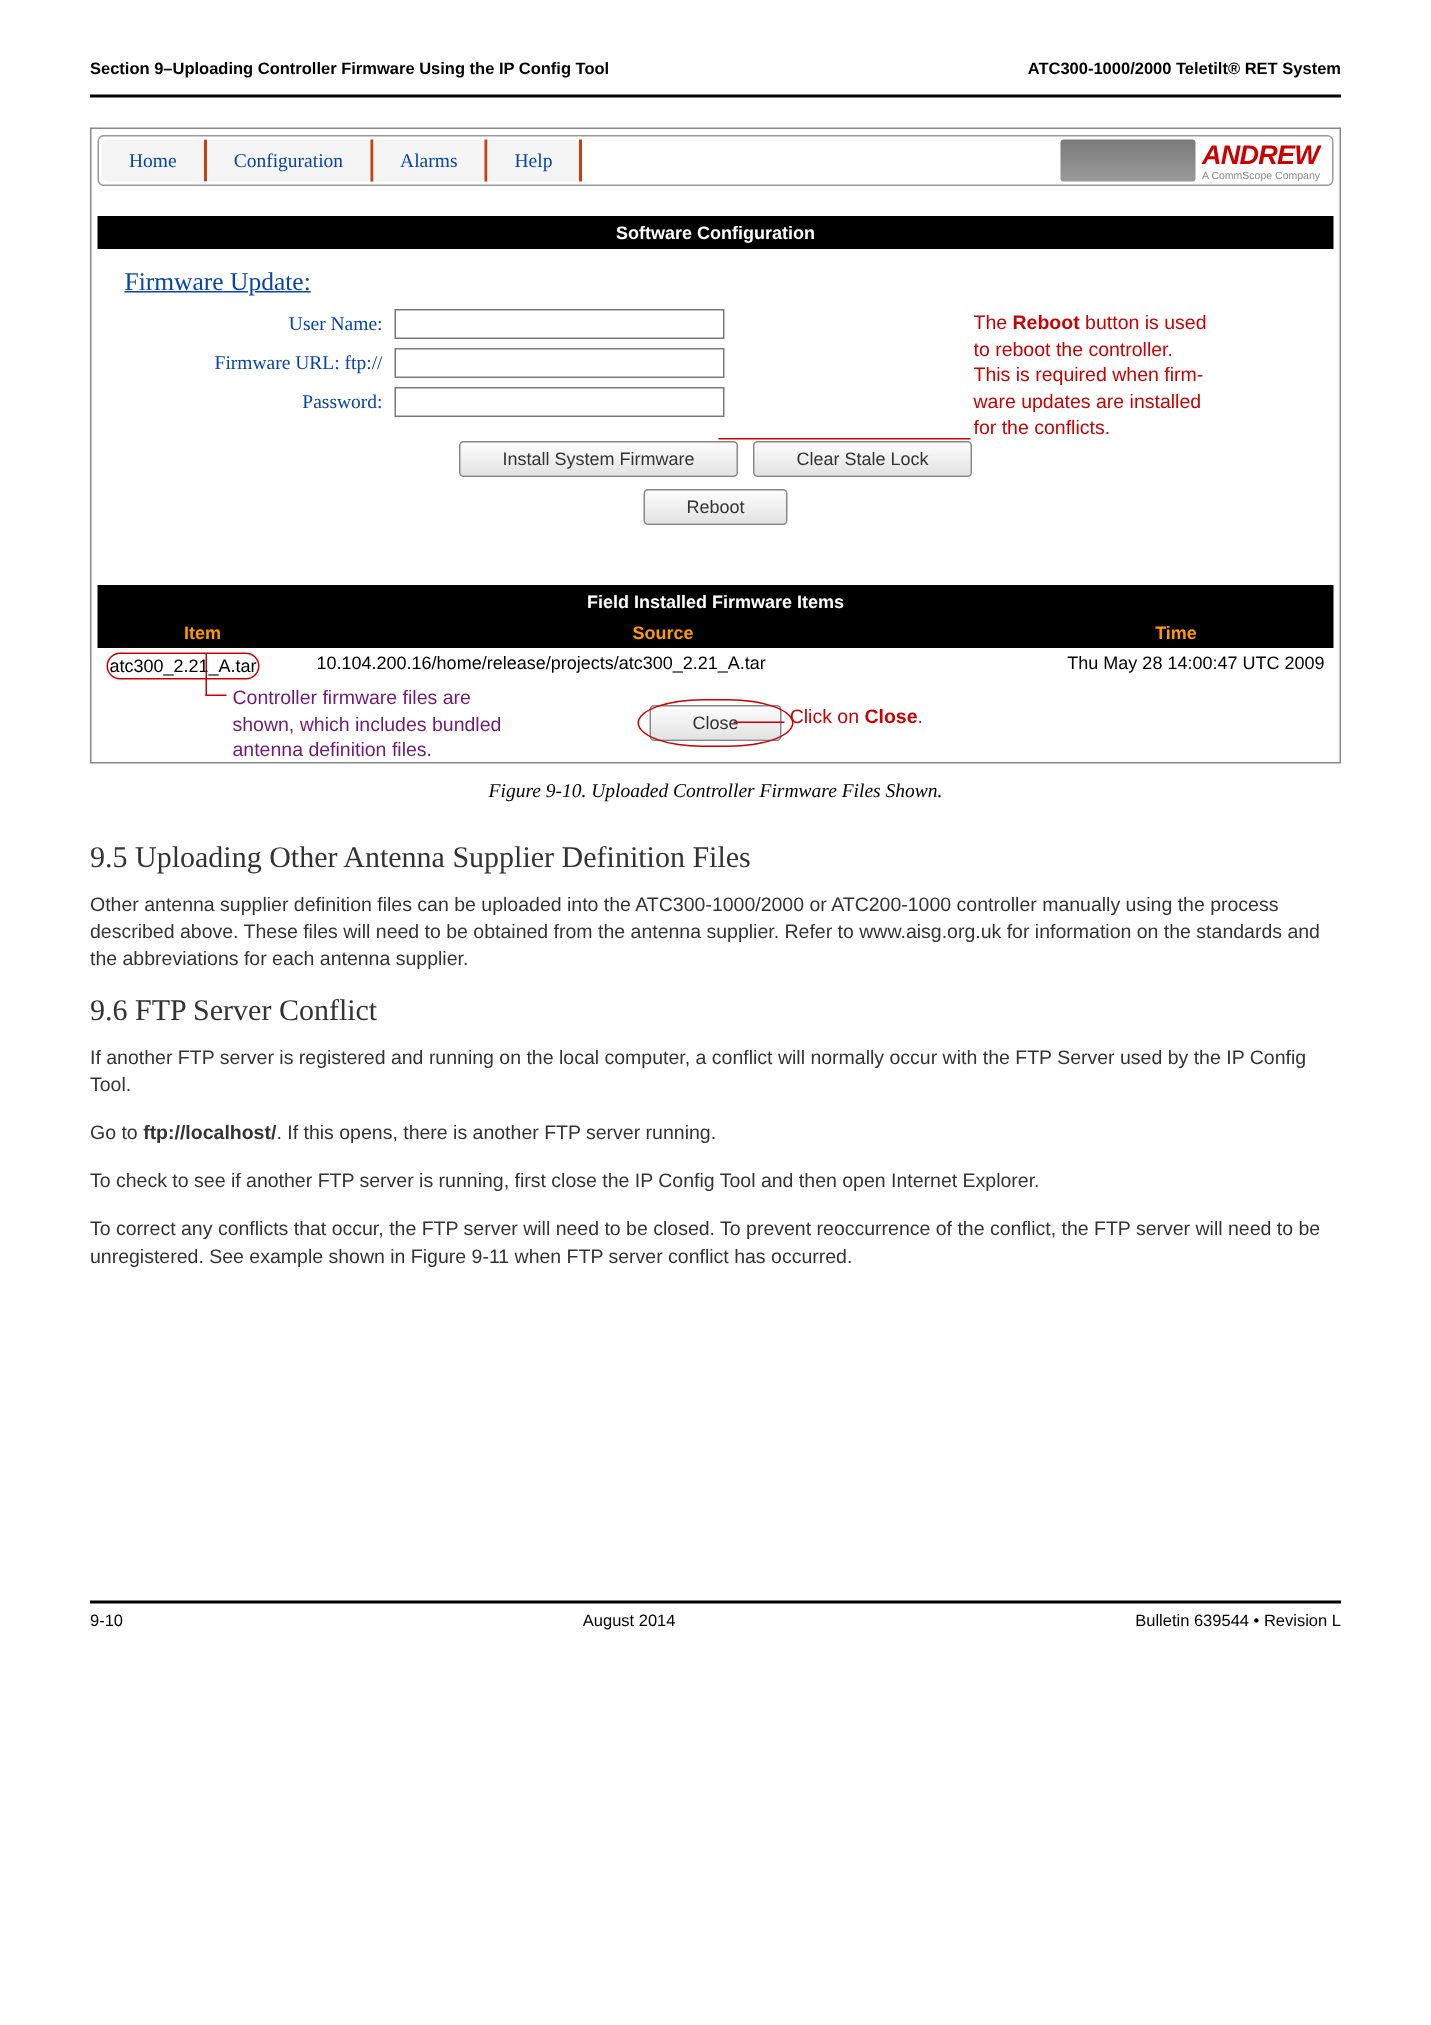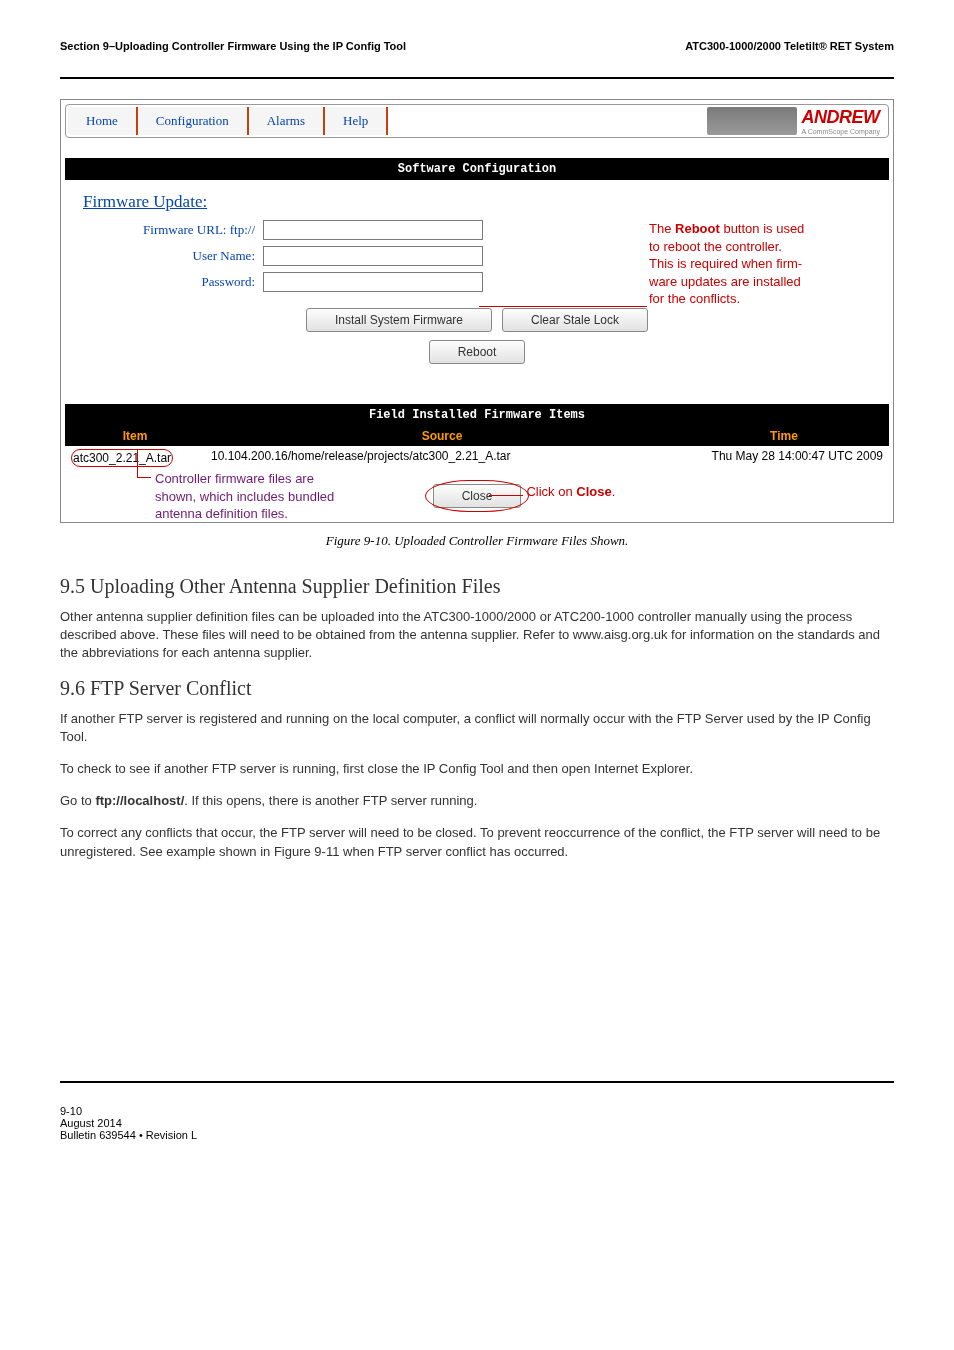--- a/index.html
+++ b/index.html
@@ -1,31 +1,31 @@
 <!DOCTYPE html>
 <html><head>
 <meta charset="utf-8">
 <style>
   * { box-sizing: border-box; margin: 0; padding: 0; }
   body { font-family: Arial, Helvetica, sans-serif; background: #fff; width: 954px; margin: 0 auto; color: #000; }
   .page { padding: 40px 60px 30px 60px; }
-  .header-row { display: flex; justify-content: space-between; font-size: 11px; font-weight: bold; margin-bottom: 25px; }
+  .header-row { display: flex; justify-content: space-between; font-size: 11px; font-weight: bold; margin-bottom: 11px; }
   .header-rule { border: none; border-top: 2px solid #000; margin-bottom: 20px; }
 
   .app-frame { border: 1px solid #888; padding: 4px; }
   .tab-bar { display: flex; align-items: center; border: 1px solid #999; border-radius: 4px; padding: 2px; background: #fff; }
   .tab-btn { padding: 6px 18px; font-size: 13px; color: #0645ad; background: #f5f5f5; border: none; border-right: 2px solid #c2410c; cursor: pointer; font-family: "Times New Roman", serif; }
   .tab-btn:first-child { border-radius: 4px 0 0 4px; }
   .tab-spacer { flex: 1; }
   .brand { display: flex; align-items: center; padding-right: 6px; gap: 4px; padding-left: 36px; }
   .brand-bg { width: 90px; height: 28px; background: linear-gradient(180deg,#7a7a7a,#9a9a9a); border-radius: 2px; }
   .brand-text { font-family: Arial, sans-serif; font-weight: 900; font-style: italic; font-size: 18px; color: #c00; letter-spacing: -0.5px; }
   .brand-sub { font-size: 7px; color: #888; text-align: right; }
 
-  .section-bar { background: #000; color: #fff; font-size: 12px; font-weight: bold; padding: 4px 8px; text-align: center; font-family: Liberation Mono, monospace; margin-top: 20px; }
+  .section-bar { background: #000; color: #fff; font-size: 12px; font-weight: bold; padding: 4px 8px; text-align: center; font-family: Liberation Sans, sans-serif; margin-top: 20px; }
   .form-area { padding: 12px 18px 14px 18px; position: relative; }
   .subhead { color: #0645ad; font-size: 17px; font-family: "Times New Roman", serif; margin-bottom: 8px; text-decoration: underline; }
   .form-row { display: flex; align-items: center; margin-bottom: 6px; }
   .form-label { width: 180px; text-align: right; padding-right: 8px; font-size: 13px; font-family: "Times New Roman", serif; color: #0645ad; }
   .form-input { width: 220px; height: 20px; border: 1px solid #7a7a7a; background: #fff; padding: 1px 3px; font-size: 12px; }
   .btn-row { display: flex; justify-content: center; gap: 10px; margin-top: 16px; }
   .ui-btn { background: linear-gradient(180deg,#fdfdfd,#e2e2e2); border: 1px solid #888; border-radius: 3px; padding: 4px 28px; font-size: 12px; color: #333; cursor: pointer; }
   .reboot-row { display: flex; justify-content: center; margin-top: 8px; margin-bottom: 6px; }
 
   .annot-right { position: absolute; right: 10px; top: 40px; width: 230px; font-size: 13px; color: #c00; line-height: 1.35; }
@@ -48,21 +48,21 @@
   .close-oval { position: absolute; inset: -4px -8px; border: 1.5px solid #c00; border-radius: 50%/60%; pointer-events:none; }
   .close-line { position: absolute; border-top: 1px solid #c00; }
   .close-annot-right { position: absolute; left: 56%; top: 14px; font-size: 13px; color: #c00; }
 
   .fig-caption { text-align: center; font-style: italic; font-family: "Times New Roman", serif; font-size: 13px; margin: 10px 0 26px 0; }
 
   h2.doc-h { font-family: "Times New Roman", Georgia, serif; font-weight: normal; font-size: 20px; color: #333; margin: 4px 0 10px 0; }
   p.body { font-size: 13px; line-height: 1.4; margin-bottom: 14px; color: #333; }
 
   .footer-rule { border: none; border-top: 2px solid #000; margin-top: 220px; }
-  .footer-row { display: flex; justify-content: space-between; font-size: 11px; padding-top: 22px; flex-direction: column; }
+  .footer-row { display: flex; justify-content: space-between; font-size: 11px; padding-top: 6px; }
 </style>
 </head>
 <body>
 
 <div class="page">
   <div class="header-row">
     <span>Section 9–Uploading Controller Firmware Using the IP Config Tool</span>
     <span>ATC300-1000/2000 Teletilt® RET System</span>
   </div>
   <hr class="header-rule">
@@ -80,25 +80,25 @@
           <div class="brand-text">ANDREW</div>
           <div class="brand-sub">A CommScope Company</div>
         </div>
       </div>
     </div>
 
     <div class="section-bar">Software Configuration</div>
     <div class="form-area">
       <div class="subhead">Firmware Update:</div>
       <div class="form-row">
-        <div class="form-label">Firmware URL: ftp://</div>
+        <div class="form-label">User Name:</div>
         <input class="form-input" value="" style="">
       </div>
       <div class="form-row">
-        <div class="form-label">User Name:</div>
+        <div class="form-label">Firmware URL: ftp://</div>
         <input class="form-input" value="" style="">
       </div>
       <div class="form-row">
         <div class="form-label">Password:</div>
         <input class="form-input" type="password" value="" style="">
       </div>
       <div class="btn-row">
         <button class="ui-btn">Install System Firmware</button>
         <button class="ui-btn">Clear Stale Lock</button>
       </div>
@@ -145,24 +145,24 @@
     </div>
   </div>
 
   <div class="fig-caption">Figure 9-10.  Uploaded Controller Firmware Files Shown.</div>
 
   <h2 class="doc-h">9.5 Uploading Other Antenna Supplier Definition Files</h2>
   <p class="body">Other antenna supplier definition files can be uploaded into the ATC300-1000/2000 or ATC200-1000 controller manually using the process described above. These files will need to be obtained from the antenna supplier. Refer to www.aisg.org.uk for information on the standards and the abbreviations for each antenna supplier.</p>
 
   <h2 class="doc-h">9.6 FTP Server Conflict</h2>
   <p class="body">If another FTP server is registered and running on the local computer, a conflict will normally occur with the FTP Server used by the IP Config Tool.</p>
-  <p class="body">To check to see if another FTP server is running, first close the IP Config Tool and then open Internet Explorer.</p>
   <p class="body">
     <span>Go to </span><b>ftp://localhost/</b><span>. If this opens, there is another FTP server running.</span>
   </p>
+  <p class="body">To check to see if another FTP server is running, first close the IP Config Tool and then open Internet Explorer.</p>
   <p class="body">To correct any conflicts that occur, the FTP server will need to be closed. To prevent reoccurrence of the conflict, the FTP server will need to be unregistered. See example shown in Figure 9-11 when FTP server conflict has occurred.</p>
 
   <hr class="footer-rule">
   <div class="footer-row">
     <span>9-10</span>
     <span>August 2014</span>
     <span>Bulletin 639544  •  Revision L</span>
   </div>
 </div>
 

